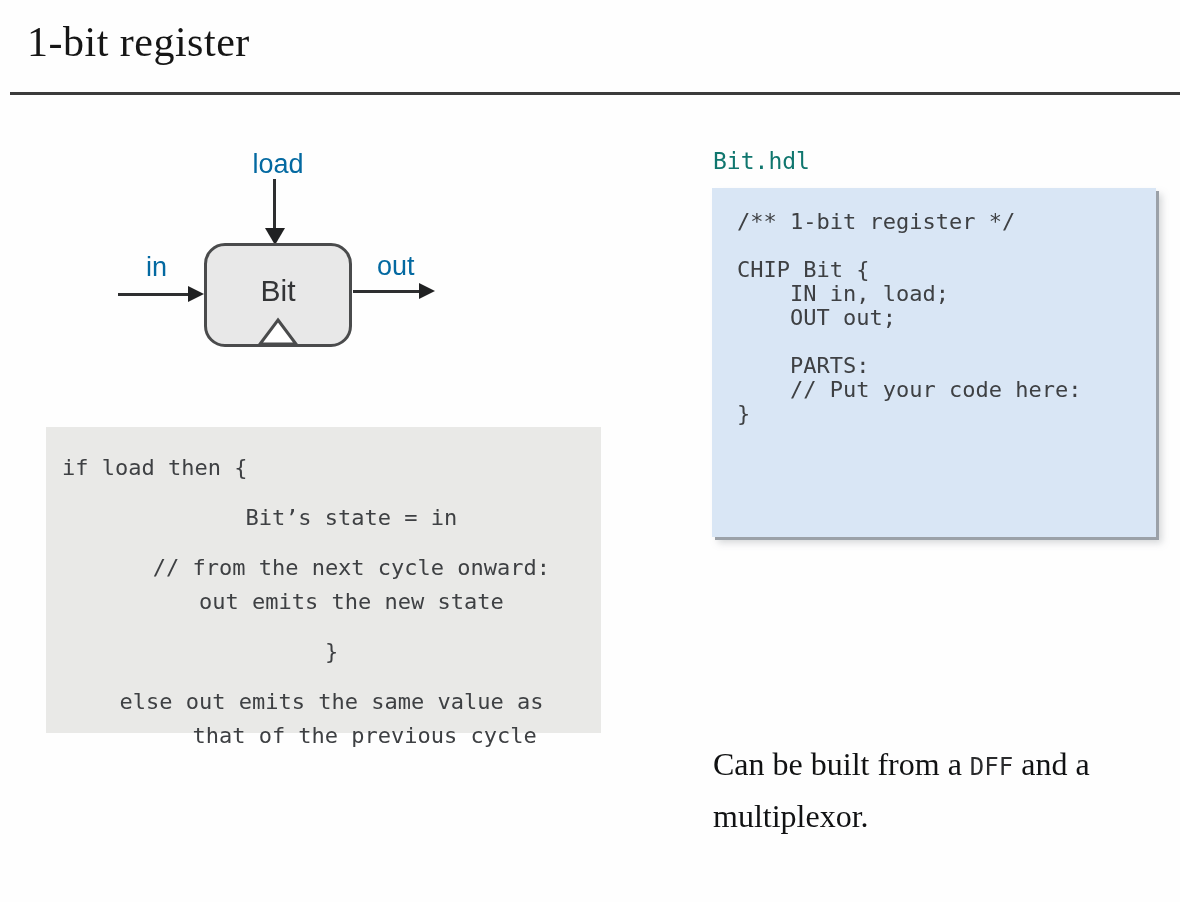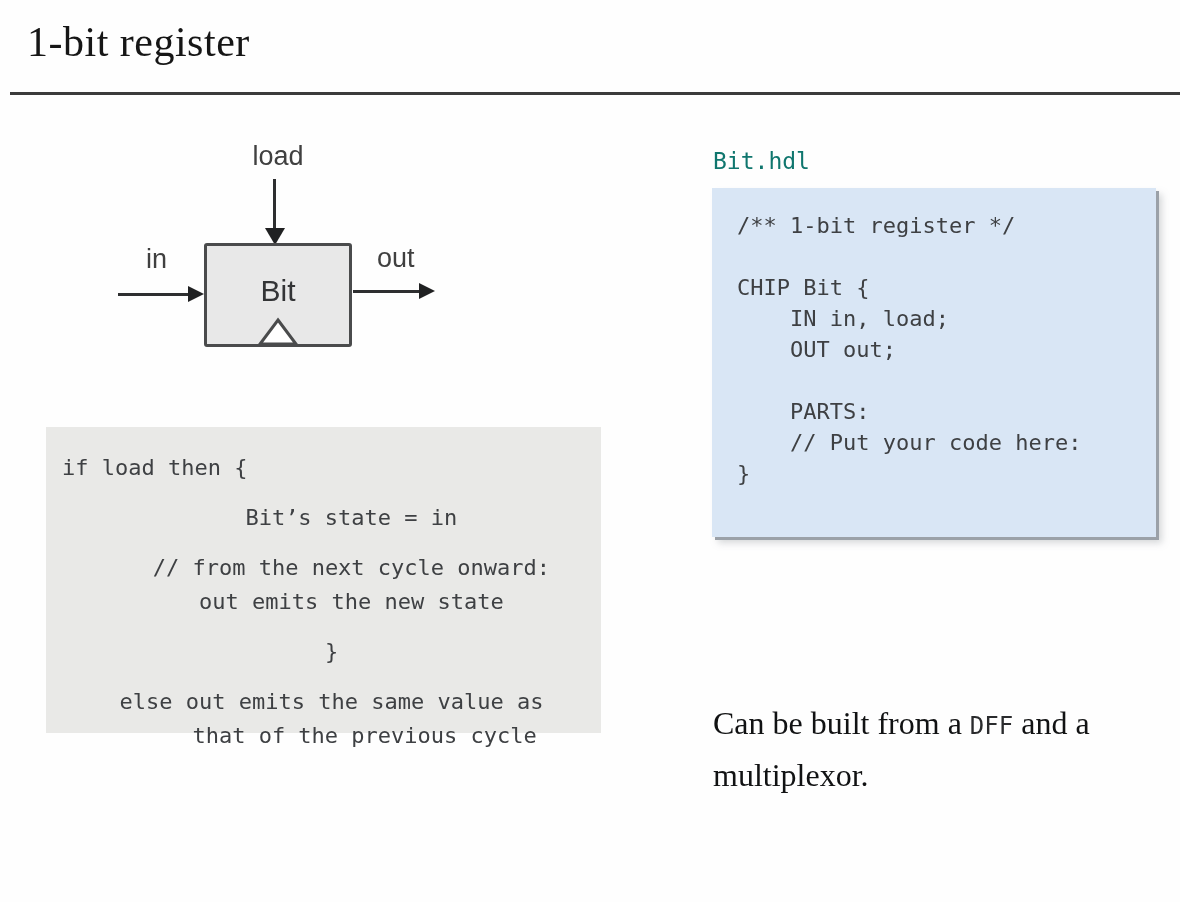--- a/index.html
+++ b/index.html
@@ -25,21 +25,22 @@
     position: absolute;
     left: 10px; top: 92px;
     width: 1170px; height: 3px;
     background: #3b3b3b;
   }
 
   
   .diag-label {
     position: absolute;
     font-size: 27px;
-    color: #404040;
+    color: #0369a1;
+    margin-top: 8px;
   }
   .lbl-load { left: 230px; top: 141px; width: 96px; text-align: center; }
   .lbl-in   { left: 146px; top: 244px; }
   .lbl-out  { left: 377px; top: 243px; }
 
   .arrow-line-v {
     position: absolute;
     left: 273px; top: 179px;
     width: 3px; height: 50px;
     background: #2e2f30;
@@ -79,21 +80,21 @@
     border-top: 8px solid transparent;
     border-bottom: 8px solid transparent;
     border-left: 16px solid #202122;
   }
   .chip-box {
     position: absolute;
     left: 204px; top: 243px;
     width: 148px; height: 104px;
     background: #e8e8e8;
     border: 3px solid #4a4b4c;
-    border-radius: 3px;
+    border-radius: 21px;
     box-sizing: border-box;
     display: flex;
     align-items: center;
     justify-content: center;
   }
   .chip-label {
     font-size: 30px;
     color: #333436;
     margin-top: -8px;
   }
@@ -136,39 +137,39 @@
     left: 712px; top: 188px;
     width: 444px; height: 349px;
     background: #d9e6f5;
     box-shadow: 3px 3px 0 0 #9ba1a8, 6px 6px 7px rgba(140,145,152,0.35);
   }
   .hdl-box pre {
     margin: 0;
     padding: 22px 0 0 25px;
     font-family: "DejaVu Sans Mono", monospace;
     font-size: 22px;
-    line-height: 31px;
+    line-height: 24px;
     color: #3e4043;
     white-space: pre;
   }
 
   
   .tip-heading {
     position: absolute;
     left: 713px; top: 645px;
     font-family: "Liberation Serif", serif;
     font-size: 32px;
     color: #111213;
     text-decoration: underline;
     text-decoration-thickness: 2px;
     text-underline-offset: 5px;
   }
   .tip-body {
     position: absolute;
-    left: 713px; top: 699px;
+    left: 713px; top: 740px;
     width: 468px;
     font-family: "Liberation Serif", serif;
     font-size: 32px;
     line-height: 49px;
     color: #111213;
   }
   .tip-body .code-inline {
     font-family: "DejaVu Sans Mono", monospace;
     font-size: 24px;
     color: #2a2b2d;

